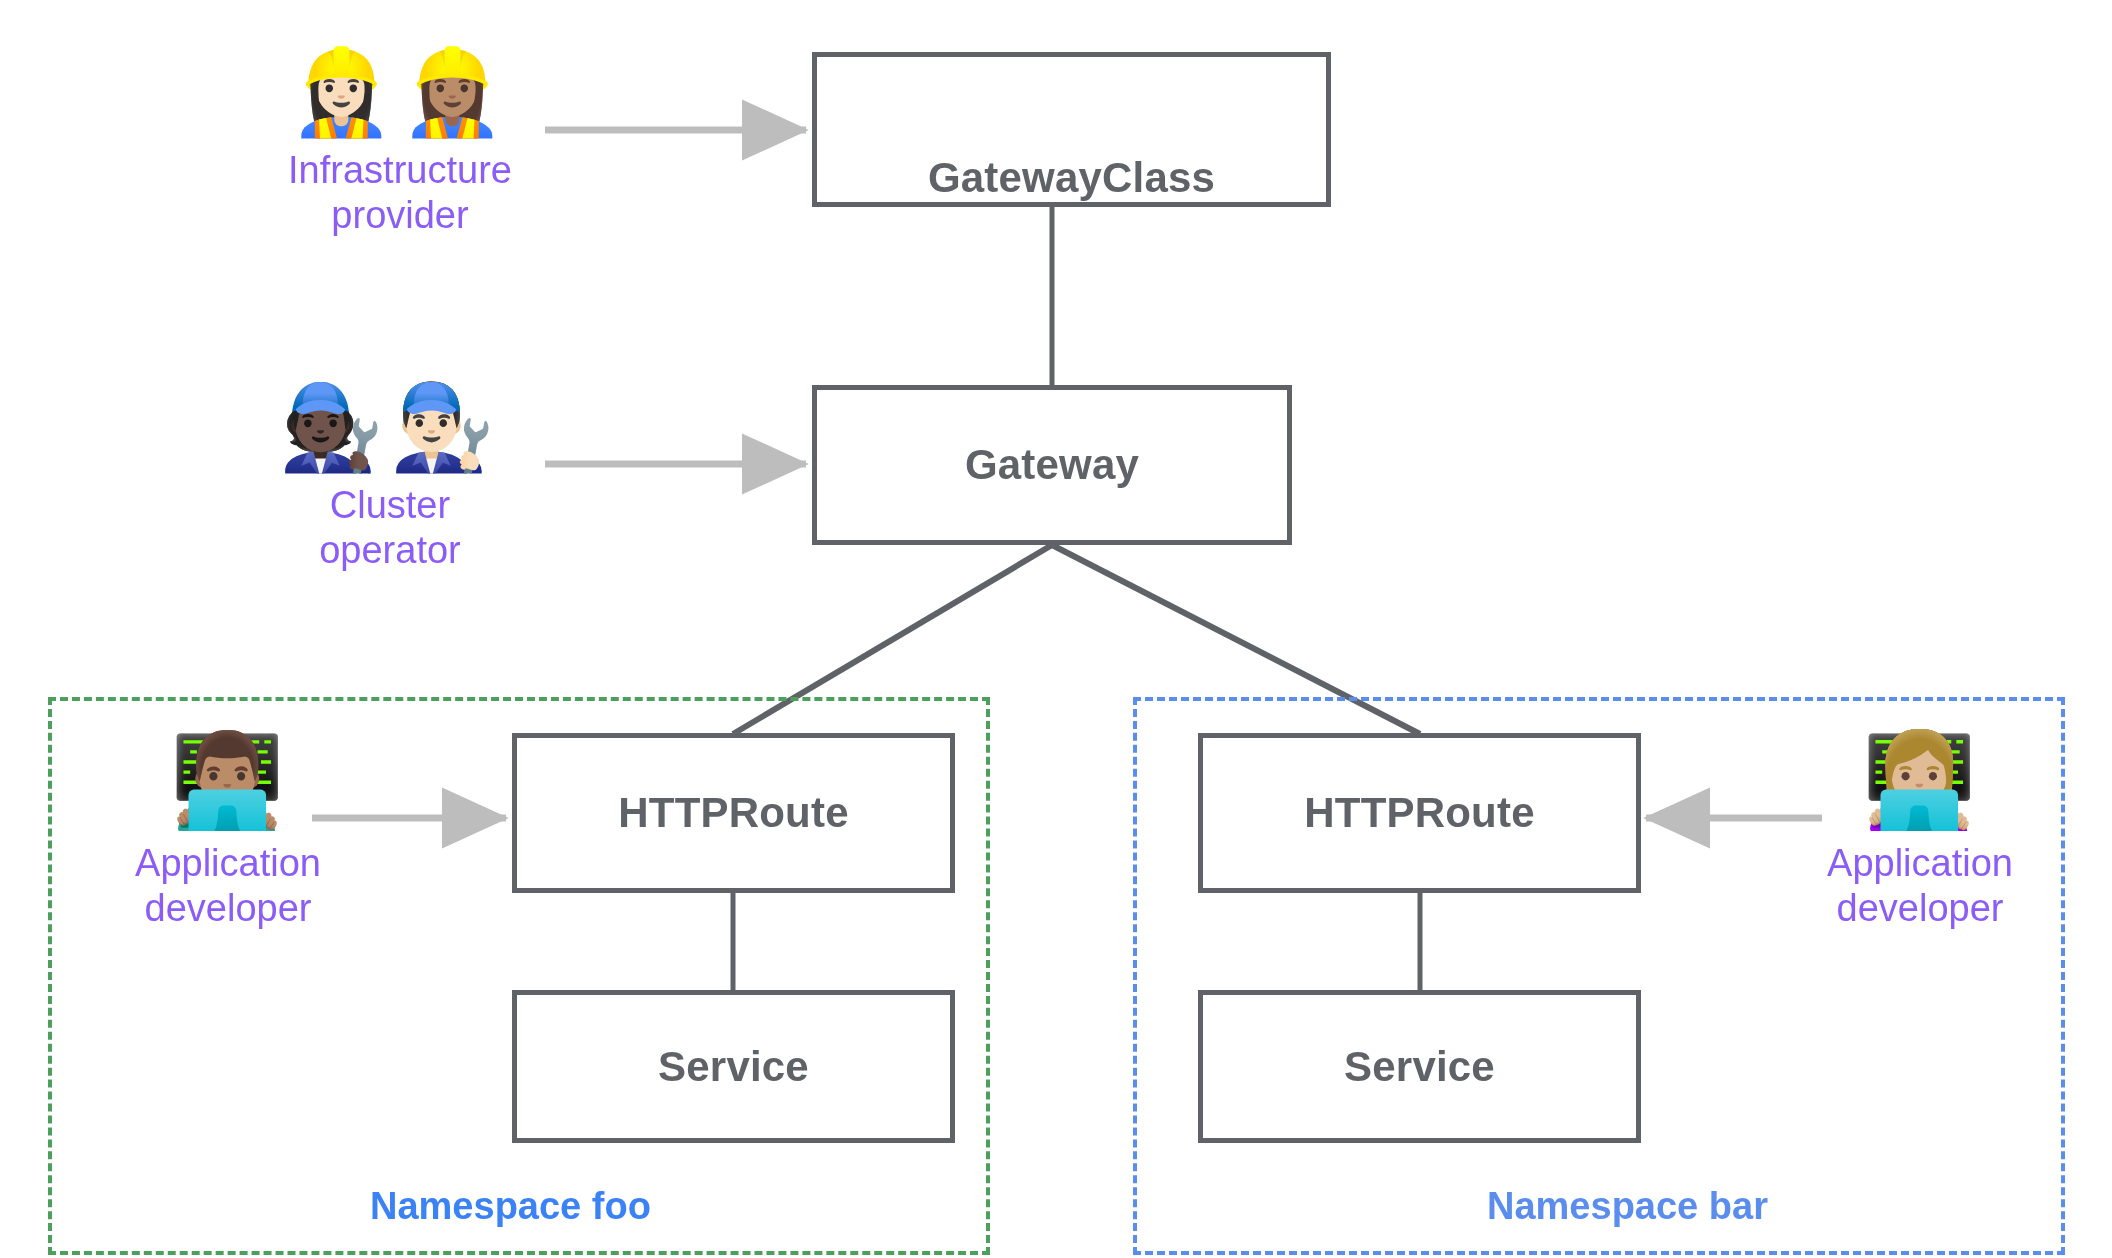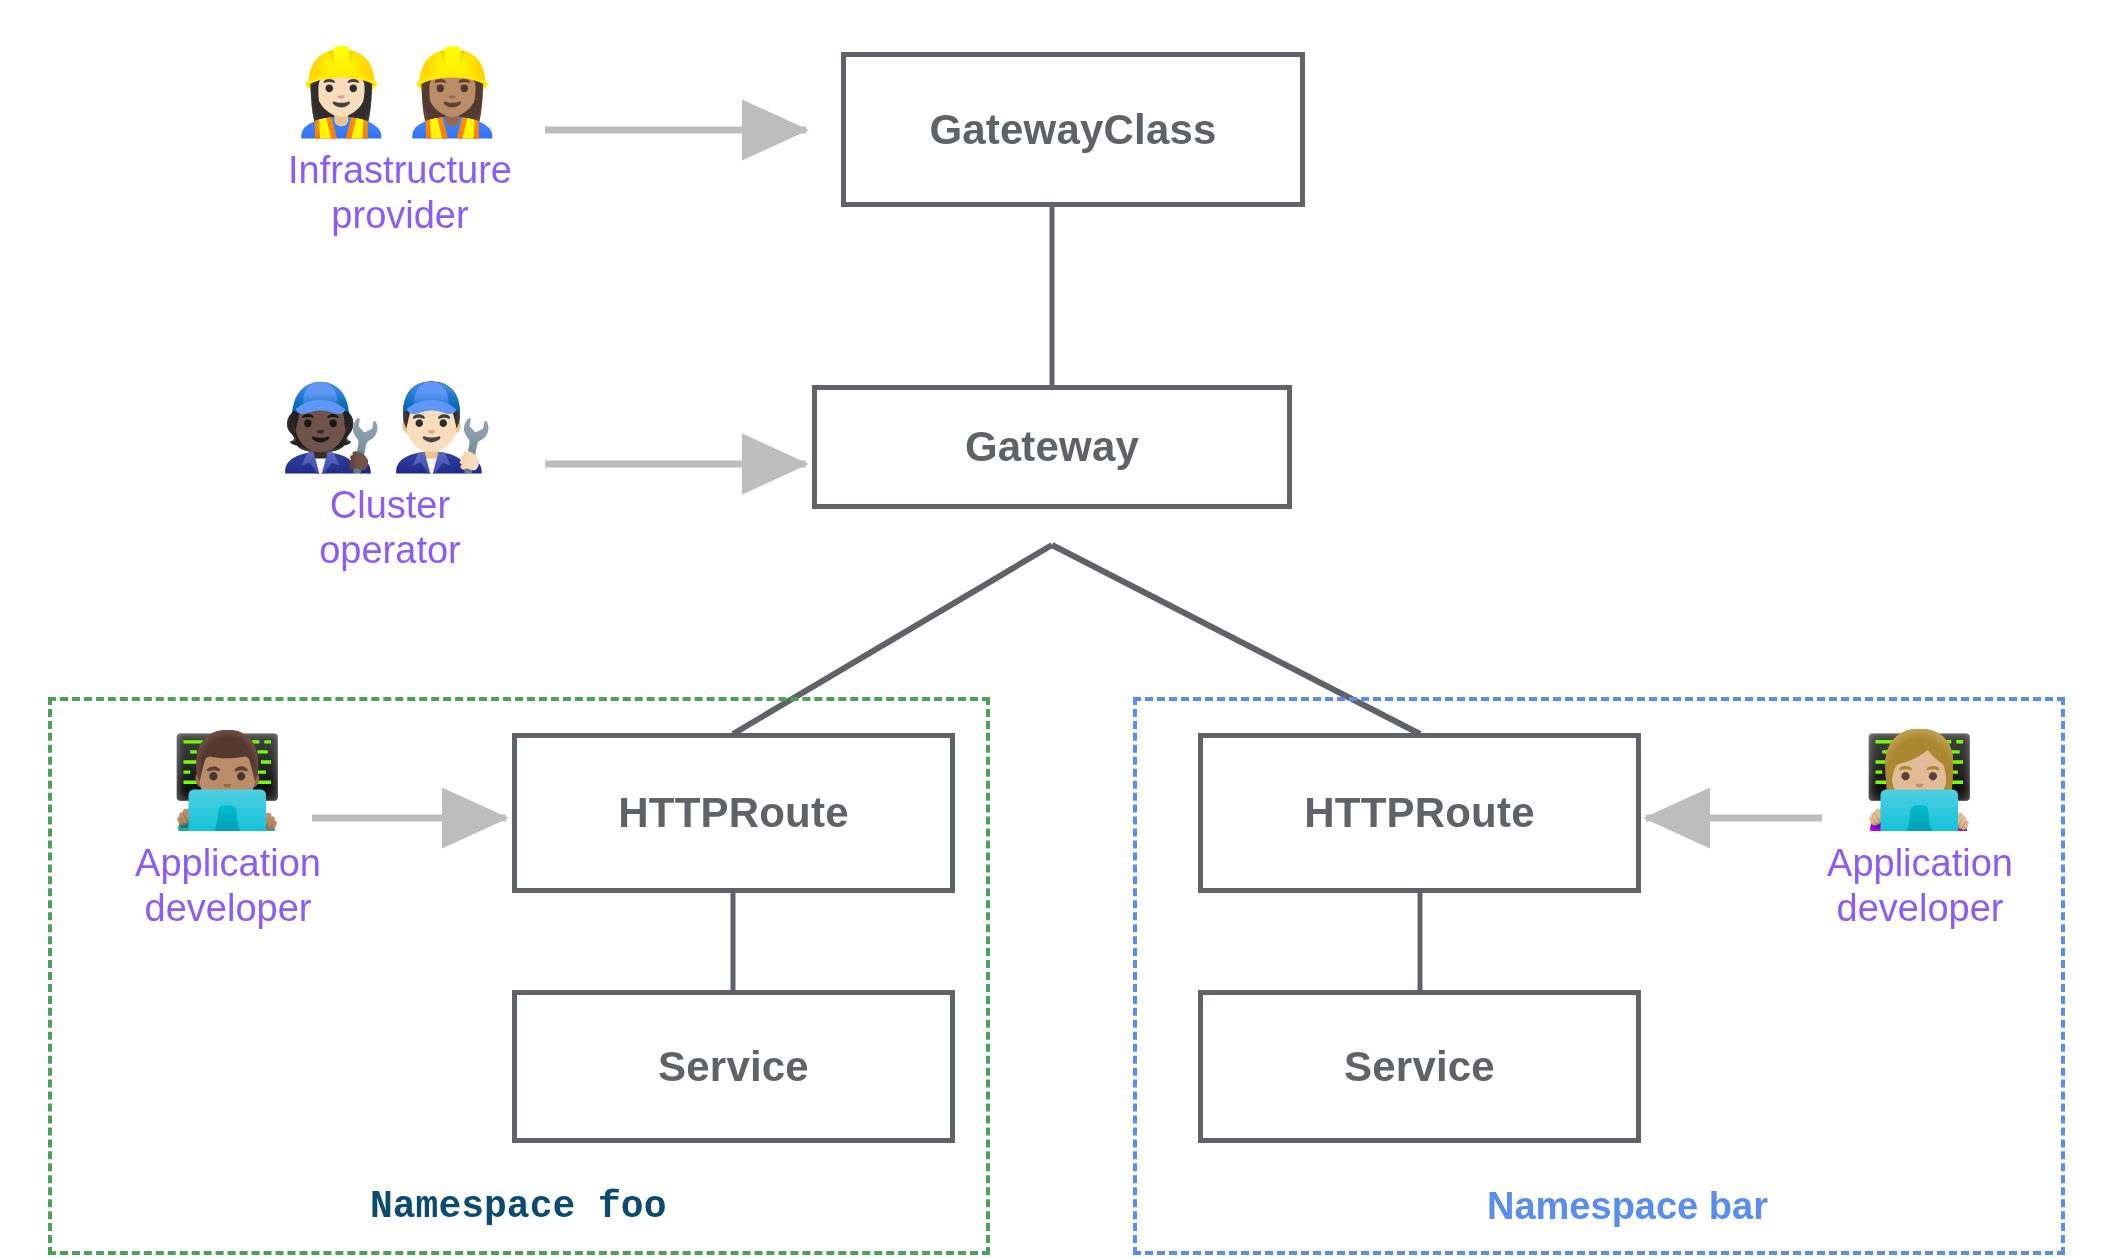--- a/index.html
+++ b/index.html
@@ -54,21 +54,21 @@
   .ns-bar {
     border: 4px dashed #5b8def;
   }
   .ns-title {
     position: absolute;
     font-size: 38px;
     font-weight: bold;
     white-space: nowrap;
     z-index: 4;
   }
-  .ns-title.foo { color: #0c4a6e; font-family: Liberation Mono, monospace; }
+  .ns-title.foo { color: #3b82f6; }
   .ns-title.bar { color: #5b8def; }
 
   .persona {
     position: absolute;
     z-index: 4;
     text-align: center;
     display: flex;
     flex-direction: column;
     align-items: center;
   }
@@ -117,25 +117,25 @@
 
     <line x1="1822" y1="818" x2="1646" y2="818" stroke="#bdbdbd" stroke-width="7" marker-end="url(#arrowRight)"></line>
   </svg>
 
   <div class="ns-box ns-foo" style="left:48px; top:697px; width:942px; height:558px;"></div>
   <div class="ns-title foo" style="left:370px; top:1185px;">Namespace foo</div>
 
   <div class="ns-box ns-bar" style="left:1133px; top:697px; width:932px; height:558px;"></div>
   <div class="ns-title bar" style="left:1444px; top:1185px;margin-left:43px;">Namespace bar</div>
 
-  <div class="node-box" style="left:841px; top:52px; width:464px; height:155px;">
+  <div class="node-box" style="left:812px; top:52px; width:519px; height:155px;align-items:flex-end;">
     <span class="node-label">GatewayClass</span>
   </div>
 
-  <div class="node-box" style="left:812px; top:385px; width:480px; height:124px;">
+  <div class="node-box" style="left:812px; top:385px; width:480px; height:160px;">
     <span class="node-label">Gateway</span>
   </div>
 
   <div class="node-box" style="left:512px; top:733px; width:443px; height:160px;">
     <span class="node-label">HTTPRoute</span>
   </div>
 
   <div class="node-box" style="left:512px; top:990px; width:443px; height:153px;">
     <span class="node-label">Service</span>
   </div>

